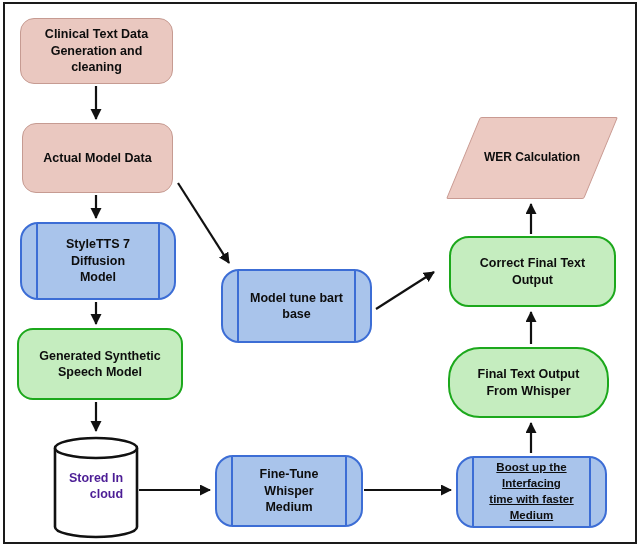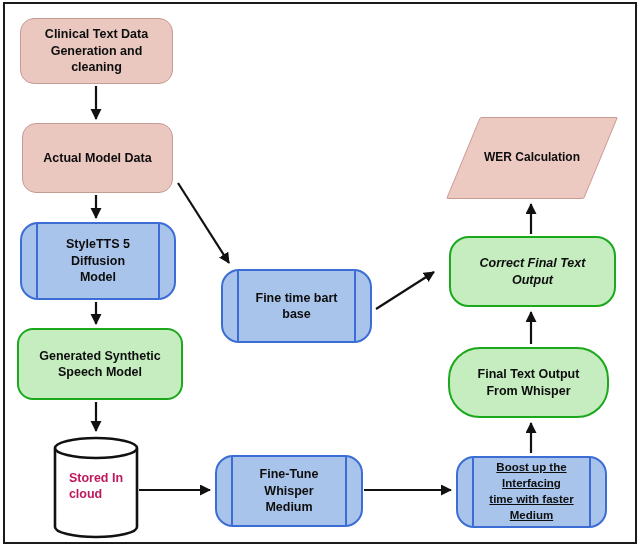--- a/index.html
+++ b/index.html
@@ -28,21 +28,21 @@
     background:#ECCAC2;border:1.5px solid #C99A92;
     transform:skewX(-22.5deg);transform-origin:0 0;border-radius:2px;
   }
   .para .unskew{
     transform:skewX(22.5deg);width:100%;height:100%;
     display:flex;align-items:center;justify-content:center;font-size:12px;
   }
   .cyl{position:absolute;}
   .cyl-label{
     position:absolute;display:flex;align-items:center;justify-content:center;
-    text-align:left;font-weight:bold;color:#be185d;font-size:12.5px;line-height:1.32;
+    text-align:right;font-weight:bold;color:#4c1d95;font-size:12.5px;line-height:1.32;
     white-space:pre-line;
   }
   .small{font-size:11.5px;line-height:1.38;text-decoration:underline;}
 </style>
 </head>
 <body>
 
 <div id="stage">
   <div id="frame"></div>
 
@@ -69,55 +69,55 @@
 
   <div class="node pink" style="left:20px;top:18px;width:153px;height:66px;">Clinical Text Data
 Generation and
 cleaning</div>
 
   <div class="node pink" style="left:22px;top:123px;width:151px;height:70px;">Actual Model Data</div>
 
   <div class="node blue" style="left:20px;top:222px;width:156px;height:78px;">
     <div class="vline l"></div>
     <div class="vline r"></div>
-    <span>StyleTTS 5
+    <span>StyleTTS 7
 Diffusion
 Model</span>
   </div>
 
   <div class="node green" style="left:17px;top:328px;width:166px;height:72px;">Generated Synthetic
 Speech Model</div>
 
   <svg class="cyl" style="left:52px;top:436px;" width="88" height="104" viewBox="0 0 88 104">
     <path d="M3 12 L3 91 A41 10 0 0 0 85 91 L85 12" fill="#FFFFFF" stroke="#111111" stroke-width="2.6"></path>
     <ellipse cx="44" cy="12" rx="41" ry="10" fill="#FFFFFF" stroke="#111111" stroke-width="2.6"></ellipse>
   </svg>
   <div class="cyl-label" style="left:56px;top:460px;width:80px;height:52px;">Stored In
 cloud</div>
 
   <div class="node blue" style="left:221px;top:269px;width:151px;height:74px;">
     <div class="vline l"></div>
     <div class="vline r"></div>
-    <span>Fine time bart
+    <span>Model tune bart
 base</span>
   </div>
 
   <div class="node blue" style="left:215px;top:455px;width:148px;height:72px;">
     <div class="vline l"></div>
     <div class="vline r"></div>
     <span>Fine-Tune
 Whisper
 Medium</span>
   </div>
 
   <div class="node para" style="left:480px;top:117px;width:138px;height:82px;">
     <span class="unskew">WER Calculation</span>
   </div>
 
-  <div class="node green" style="left:449px;top:236px;width:167px;height:71px;border-radius:20px;font-style:italic;">Correct Final Text
+  <div class="node green" style="left:449px;top:236px;width:167px;height:71px;border-radius:20px;">Correct Final Text
 Output</div>
 
   <div class="node green" style="left:448px;top:347px;width:161px;height:71px;border-radius:32px;">Final Text Output
 From Whisper</div>
 
   <div class="node blue small" style="left:456px;top:456px;width:151px;height:72px;">
     <div class="vline l"></div>
     <div class="vline r"></div>
     <span>Boost up the
 Interfacing

